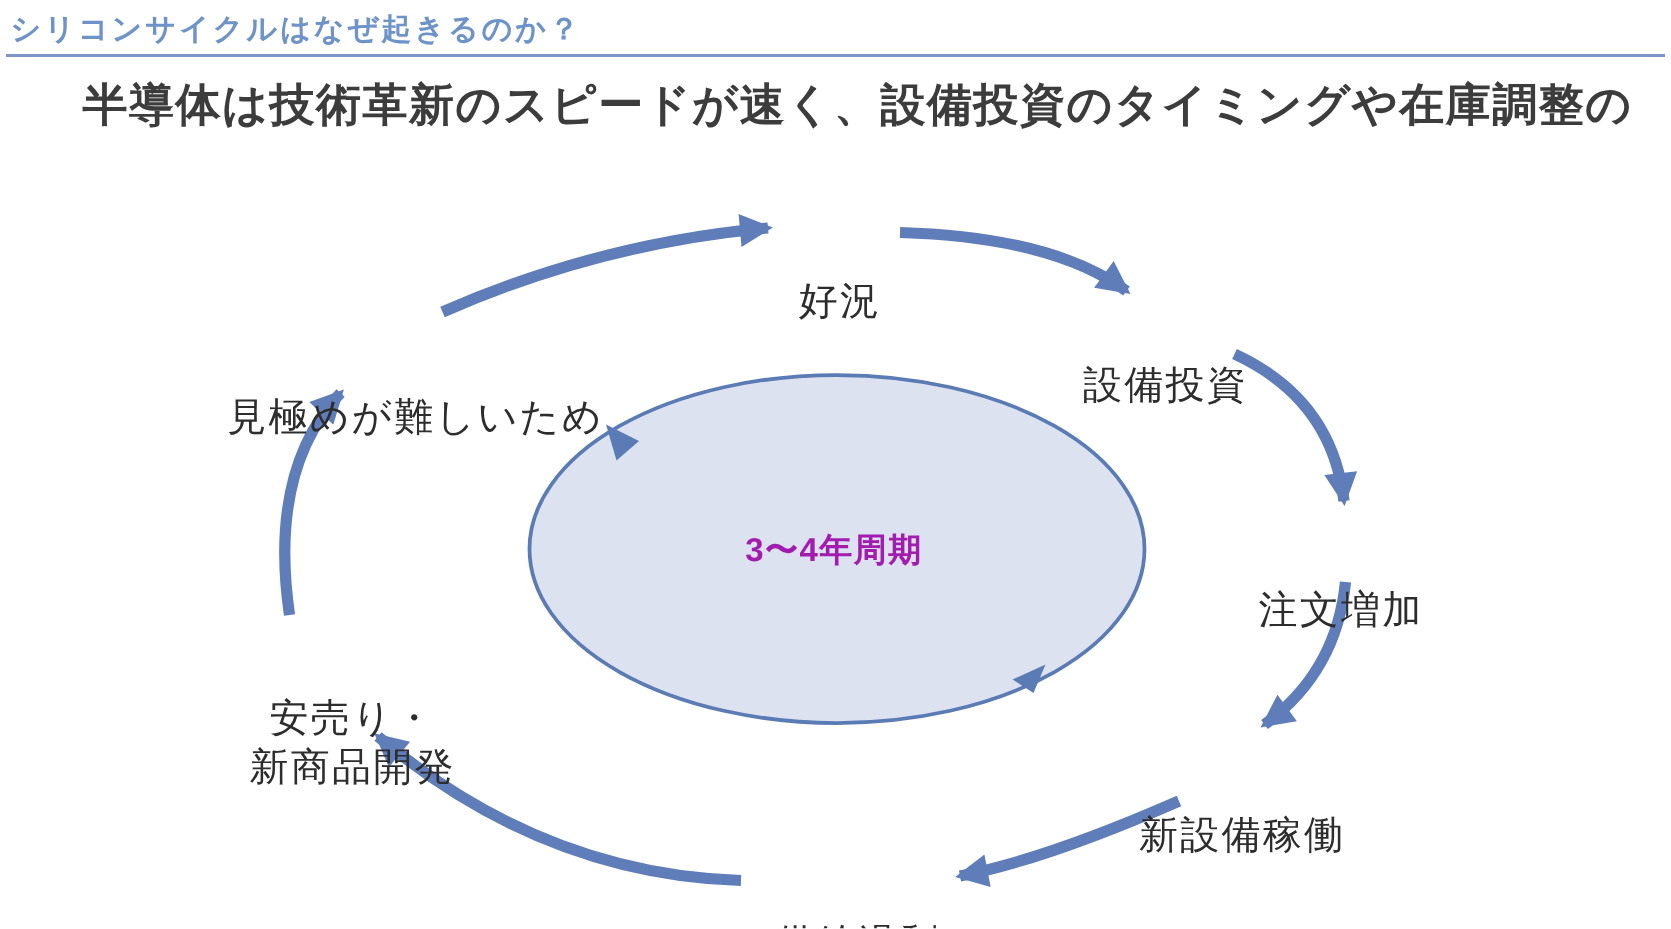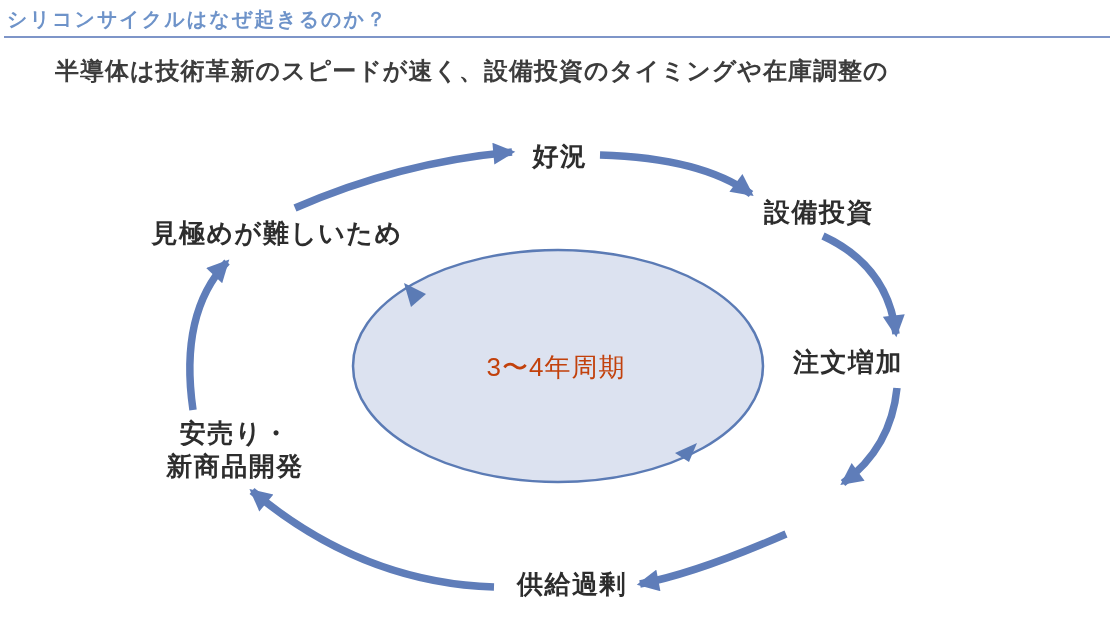--- a/index.html
+++ b/index.html
@@ -30,58 +30,59 @@
     left: 4px;
     right: 4px;
     top: 36px;
     height: 0;
     border-top: 2px solid #7e95c8;
   }
   .intro {
     position: absolute;
     left: 55px;
     top: 56px;
-    font-size: 24px;
+    font-size: 30px;
     font-weight: bold;
     letter-spacing: 1px;
     line-height: 30px;
     color: #3c3c3c;
     white-space: nowrap;
   }
   .diagram-svg {
     position: absolute;
     left: 0;
     top: 0;
     width: 1114px;
     height: 619px;
   }
   .cycle-label {
     position: absolute;
     transform: translate(-50%, -50%);
     font-size: 26px;
-    font-weight: bold;
+    font-weight: normal;
     letter-spacing: 1.5px;
     color: #2d2d2d;
     white-space: nowrap;
     text-align: center;
     line-height: 33px;
+    margin-top: 45px;
   }
   .center-label {
     position: absolute;
     transform: translate(-50%, -50%);
-    font-size: 26px;
-    font-weight: normal;
+    font-size: 22px;
+    font-weight: bold;
     letter-spacing: 1px;
-    color: #c2410c;
+    color: #a21caf;
     white-space: nowrap;
   }
   
   .pos-boom        { left: 560px; top: 156px; }
-  .pos-capex       { left: 819px; top: 212px; }
-  .pos-orders      { left: 848px; top: 362px; }
+  .pos-capex       { left: 777px; top: 212px; }
+  .pos-orders      { left: 894px; top: 362px; }
   .pos-newequip    { left: 828px; top: 512px; }
   .pos-oversupply  { left: 572px; top: 584px; }
   .pos-discount    { left: 235px; top: 450px; }
   .pos-newdemand   { left: 277px; top: 233px; }
   .pos-period      { left: 556px; top: 367px; }
 </style>
 </head>
 <body>
 
 <div class="stage">
@@ -113,20 +114,21 @@
     <path d="M494,587 Q362,583 252,491" fill="none" stroke="#5F7DB9" stroke-width="7.5" marker-end="url(#arrowhead)"></path>
     <path d="M193,410 Q179,313 227,262" fill="none" stroke="#5F7DB9" stroke-width="7.5" marker-end="url(#arrowhead)"></path>
   </svg>
 
   <div class="cycle-label pos-boom">好況</div>
 
   <div class="cycle-label pos-capex">設備投資</div>
 
   <div class="cycle-label pos-orders">注文増加</div>
 
+  <div class="cycle-label pos-newequip">新設備稼働</div>
 
   <div class="cycle-label pos-discount">
     <div>安売り・</div>
     <div>新商品開発</div>
   </div>
 
   <div class="cycle-label pos-oversupply">供給過剰</div>
 
   <div class="cycle-label pos-newdemand">見極めが難しいため</div>
 

